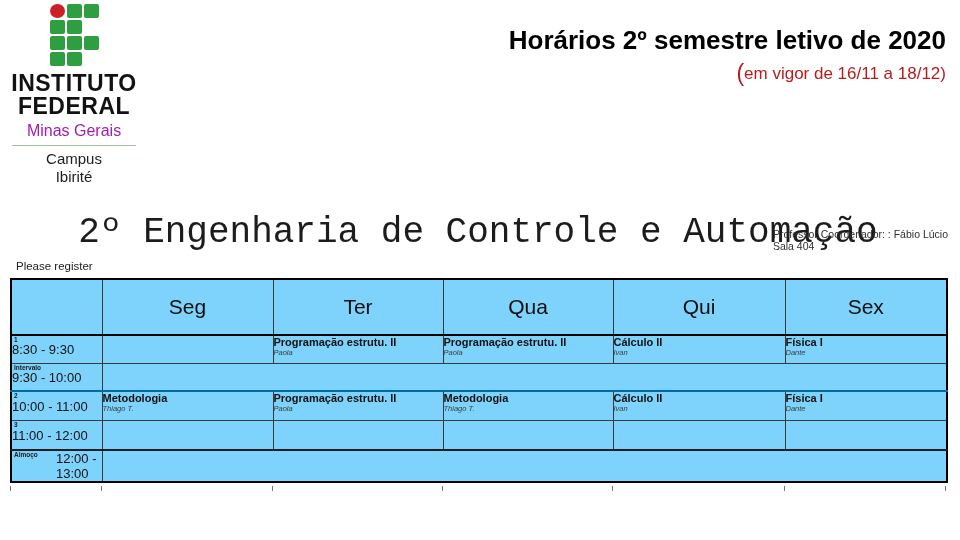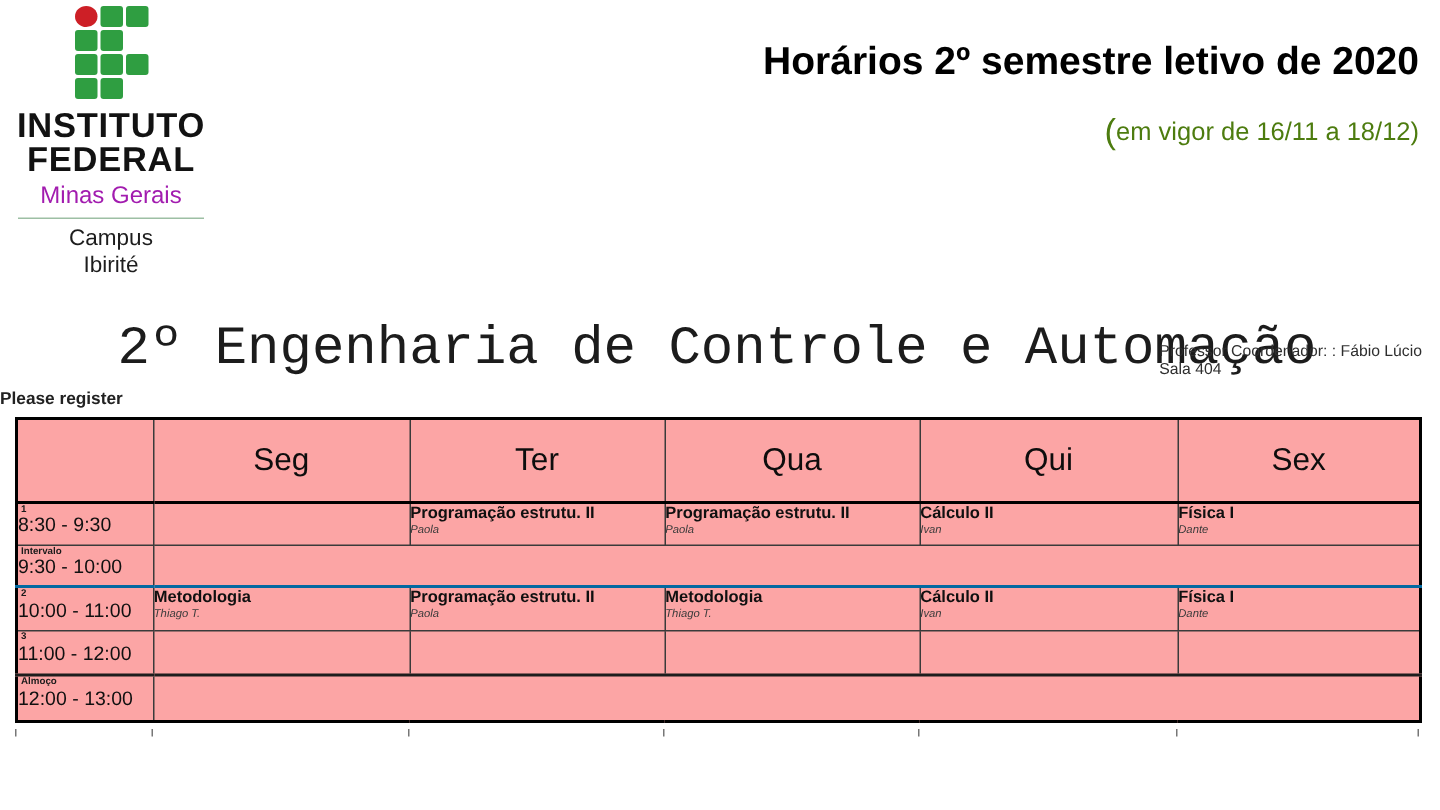--- a/index.html
+++ b/index.html
@@ -14,39 +14,39 @@
   .logo-cell.dot{background:var(--logo-red,#cd1f26);border-radius:50%;}
   .logo-cell.blank{background:transparent;}
   .logo-inst{font-size:23px;font-weight:bold;line-height:1.02;letter-spacing:.5px;color:#121212;}
   .logo-region{font-size:16px;margin-top:3px;color:#a21caf;}
   .logo-divider{height:1px;background:#9dbfa4;margin:5px 4px 4px 4px;}
   .logo-campus{font-size:15px;line-height:1.2;color:#1d1d1d;}
 
   
   .title-block{position:absolute;right:14px;top:26px;text-align:right;}
   .main-title{font-size:26px;font-weight:bold;color:#000;line-height:1.1;}
-  .sub-title{font-size:17px;color:#4d7c0f;margin-top:19px;}
+  .sub-title{font-size:17px;color:#b91c1c;margin-top:5px;}
   .sub-title .big-paren{font-size:23px;vertical-align:-2px;}
 
   
   .section-title{position:absolute;left:10px;top:212px;width:936px;text-align:center;
                  font-size:36px;color:#1c1c1c;white-space:nowrap;font-family:Liberation Mono, monospace;}
   .coordinator-block{position:absolute;right:12px;top:228px;text-align:left;
                      font-size:10.5px;line-height:1.18;color:#2e2e2e;}
-  .register-note{position:absolute;left:0;top:260px;font-size:11.5px;color:#222;font-weight:bold;}
+  .register-note{position:absolute;left:16px;top:260px;font-size:11.5px;color:#222;}
 
   
   .timetable{position:absolute;left:10px;top:278px;width:936px;border-collapse:collapse;
-             table-layout:fixed;background:#fca5a5;}
+             table-layout:fixed;background:#7dd3fc;}
   .timetable td,.timetable th{border:1px solid #3a3a3a;padding:0;margin:0;overflow:hidden;}
   .timetable{border:2px solid #000;}
   .r-head th{height:54px;font-size:21px;font-weight:normal;text-align:center;
              vertical-align:middle;border-bottom:2px solid #000;color:#0d0d0d;}
   .r1 td{height:27px;} .r2 td{height:26px;} .r3 td{height:28px;}
-  .r4 td{height:28px;margin-top:24px;} .r5 td{height:29px;}
+  .r4 td{height:28px;margin-top:24px;} .r5 td{height:29px;padding-left:44px;}
   .r2 td{border-bottom:2px solid #0369a1;}
   .r4 td{border-bottom:2px solid #1d1d1d;}
   .time-cell{position:relative;text-align:left;vertical-align:middle;
              font-size:13px;color:#101010;}
   .slot-tag{position:absolute;top:0;left:2px;font-size:6.5px;font-weight:bold;color:#1a1a1a;}
   .class-cell{text-align:left;vertical-align:top;padding-top:1px;}
   .subject{font-size:11px;font-weight:bold;color:#101010;line-height:1.15;}
   .teacher{font-size:7.5px;font-style:italic;color:#3b3b3b;line-height:1.1;}
 
   

